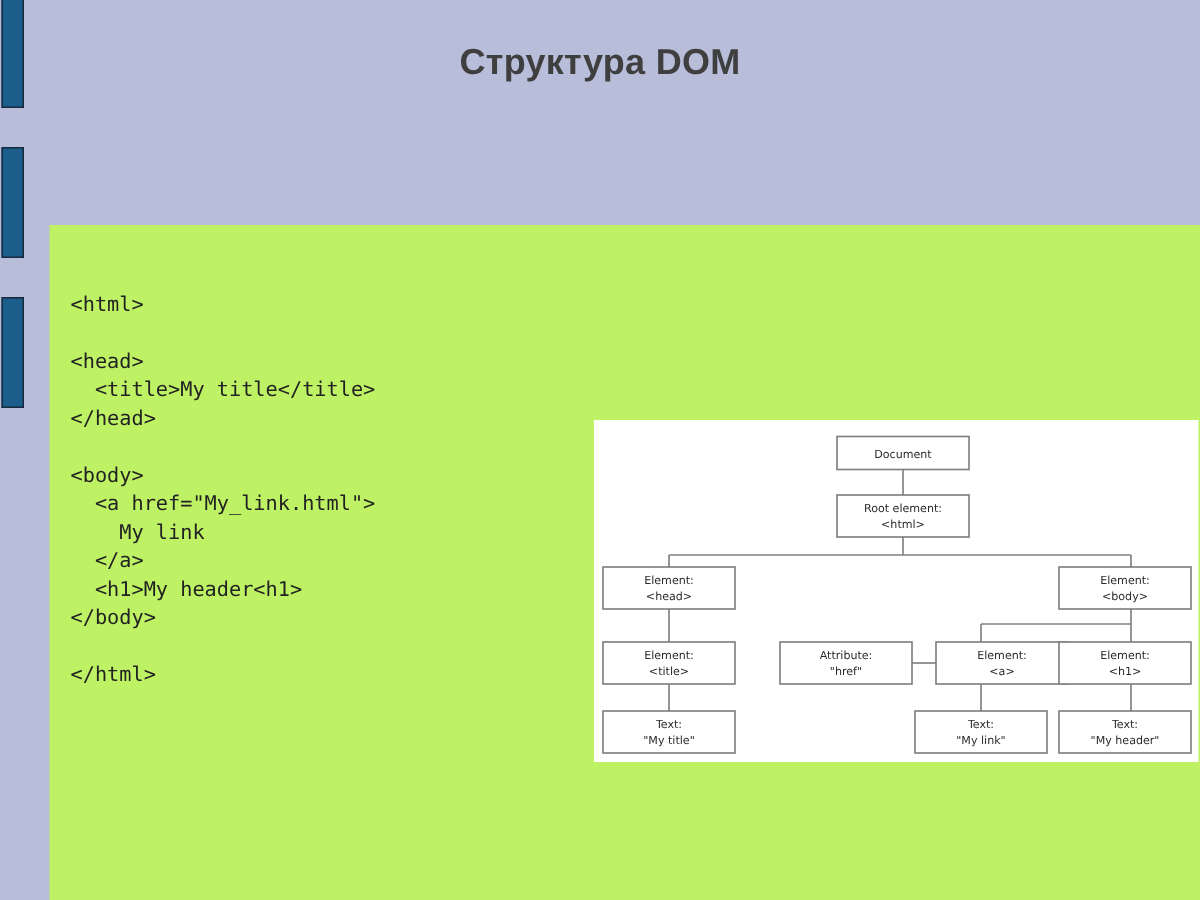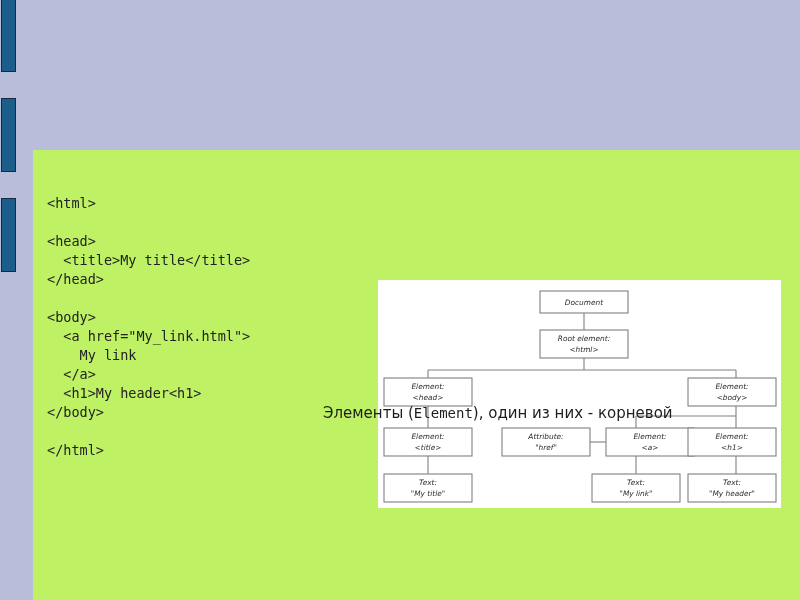--- a/index.html
+++ b/index.html
@@ -64,26 +64,25 @@
     font-family: "DejaVu Sans Mono", "Liberation Mono", monospace;
     font-size: 13.5px;
     line-height: 19px;
     color: #222222;
     white-space: pre;
   }
 
   
   .dom-figure {
     position: absolute;
-    left: 345px;
+    left: 363px;
     top: 130px;
     width: 403px;
     height: 228px;
     background: #ffffff;
-    font-style: italic;
   }
   .dom-figure svg {
     display: block;
   }
   .node-rect {
     fill: #ffffff;
     stroke: #808080;
     stroke-width: 1.1;
   }
   .node-text {
@@ -119,20 +118,21 @@
 </style>
 </head>
 <body>
 
 <div class="slide">
 
   <div class="deco-bar b1"></div>
   <div class="deco-bar b2"></div>
   <div class="deco-bar b3"></div>
 
+  <div class="slide-title">Структура DOM</div>
 
   <div class="content-panel">
 
     <pre class="code-block">&lt;html&gt;
 
 &lt;head&gt;
   &lt;title&gt;My title&lt;/title&gt;
 &lt;/head&gt;
 
 &lt;body&gt;
@@ -218,17 +218,16 @@
         <g>
           <rect class="node-rect" x="310" y="194" width="88" height="28"></rect>
           <text class="node-text" x="354" y="205">Text:</text>
           <text class="node-text" x="354" y="216">"My header"</text>
         </g>
 
       </svg>
     </div>
 
     <div class="bullets">
-      <div class="bullet-line"><span>Элементы (</span><span class="mono">Element</span><span>), один из них - корневой</span></div>
     </div>
 
   </div>
 </div>
 
 </body></html>

